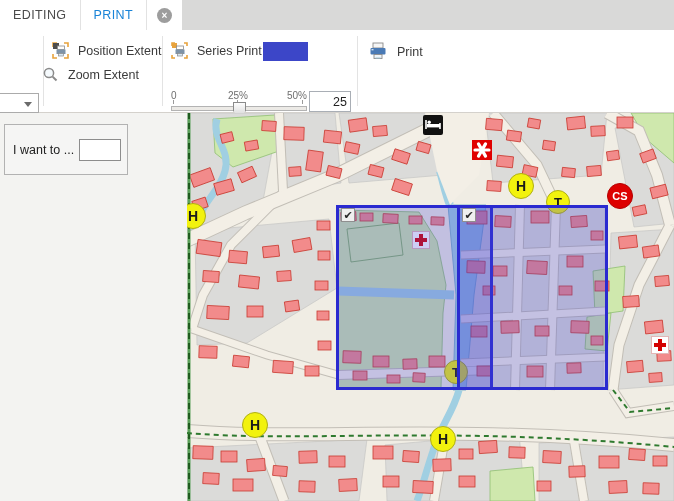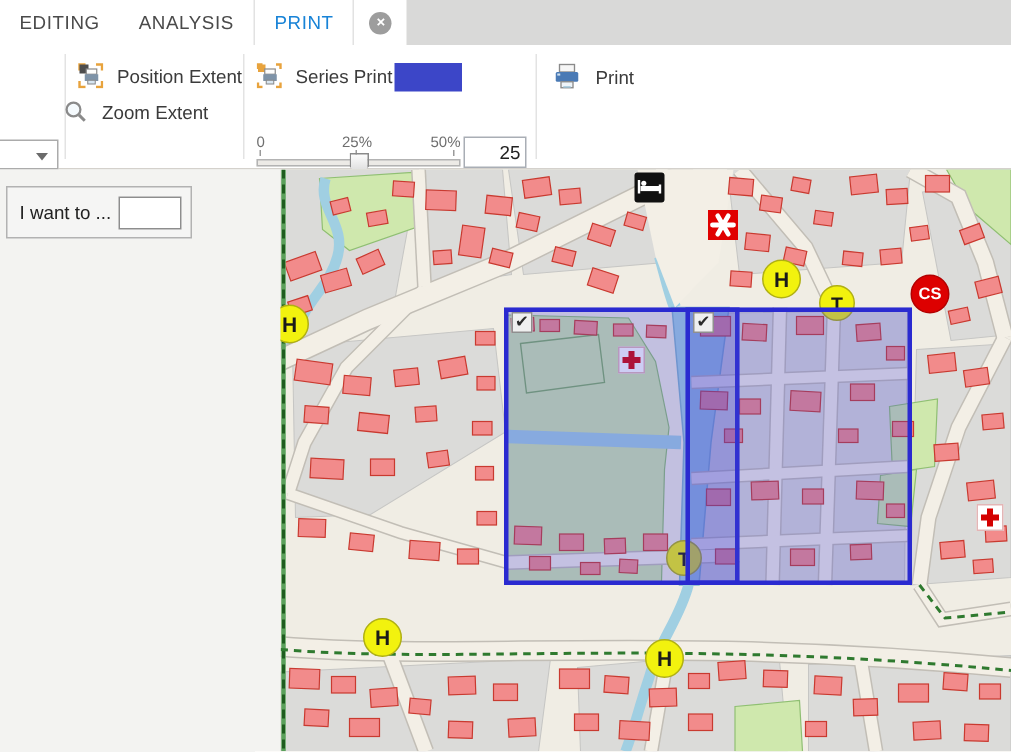--- a/index.html
+++ b/index.html
@@ -38,21 +38,21 @@
     background:#eceae6; border:1px solid #b3b3b3; }
   #slider .thumb { position:absolute; top:12px; width:13px; height:15px;
     background:linear-gradient(#fdfdfd,#d8d8d8); border:1px solid #8a8a8a;
     clip-path:polygon(0 0,100% 0,100% 60%,50% 100%,0 60%); }
   #overlap-input { position:absolute; left:309px; top:61px; width:42px; height:21px;
     border:1px solid #a9aeb5; font-size:12.5px; padding-left:23px; color:#222;
     font-family:"Liberation Sans", sans-serif; }
 
   
   #left-panel { position:absolute; left:0; top:113px; width:187px; height:388px; background:#f3f3f1; }
-  #iwant-box { position:absolute; left:4px; top:11px; width:124px; height:35px;
+  #iwant-box { position:absolute; left:4px; top:11px; width:124px; height:51px;
     background:#f5f5f4; border:1px solid #b2b2b2; display:flex; align-items:center; }
   #iwant-box .lbl { font-size:12.5px; color:#222; margin-left:8px; white-space:nowrap; }
   #iwant-input { width:42px; height:22px; border:1px solid #8d8d8d; margin-left:5px;
     font-size:12px; padding-left:3px; }
 
   
   #map { position:absolute; left:187px; top:113px; width:487px; height:388px; overflow:hidden;
     background:#f0ede4; }
   #map svg.base { position:absolute; left:0; top:0; z-index:0; }
   .mk { position:absolute; z-index:2; display:flex; align-items:center; justify-content:center; }
@@ -71,21 +71,20 @@
   .page-check { position:absolute; z-index:4; width:14px; height:14px; background:#efefef;
     border:1px solid #8f8f8f; font-size:11px; line-height:13px; text-align:center; color:#2b2b2b; }
 </style>
 </head>
 <body>
 
 <div id="stage">
 
   <div id="tabbar">
     <div class="tab">EDITING</div>
-    <div class="tab">ANALYSIS</div>
     <div class="tab active">PRINT</div>
     <div id="tab-close">
       <div class="circ">×</div>
     </div>
     <div id="tab-filler"></div>
   </div>
 
   <div id="ribbon">
     <div class="vdiv" style="left:43px"></div>
     <div class="vdiv" style="left:162px"></div>

